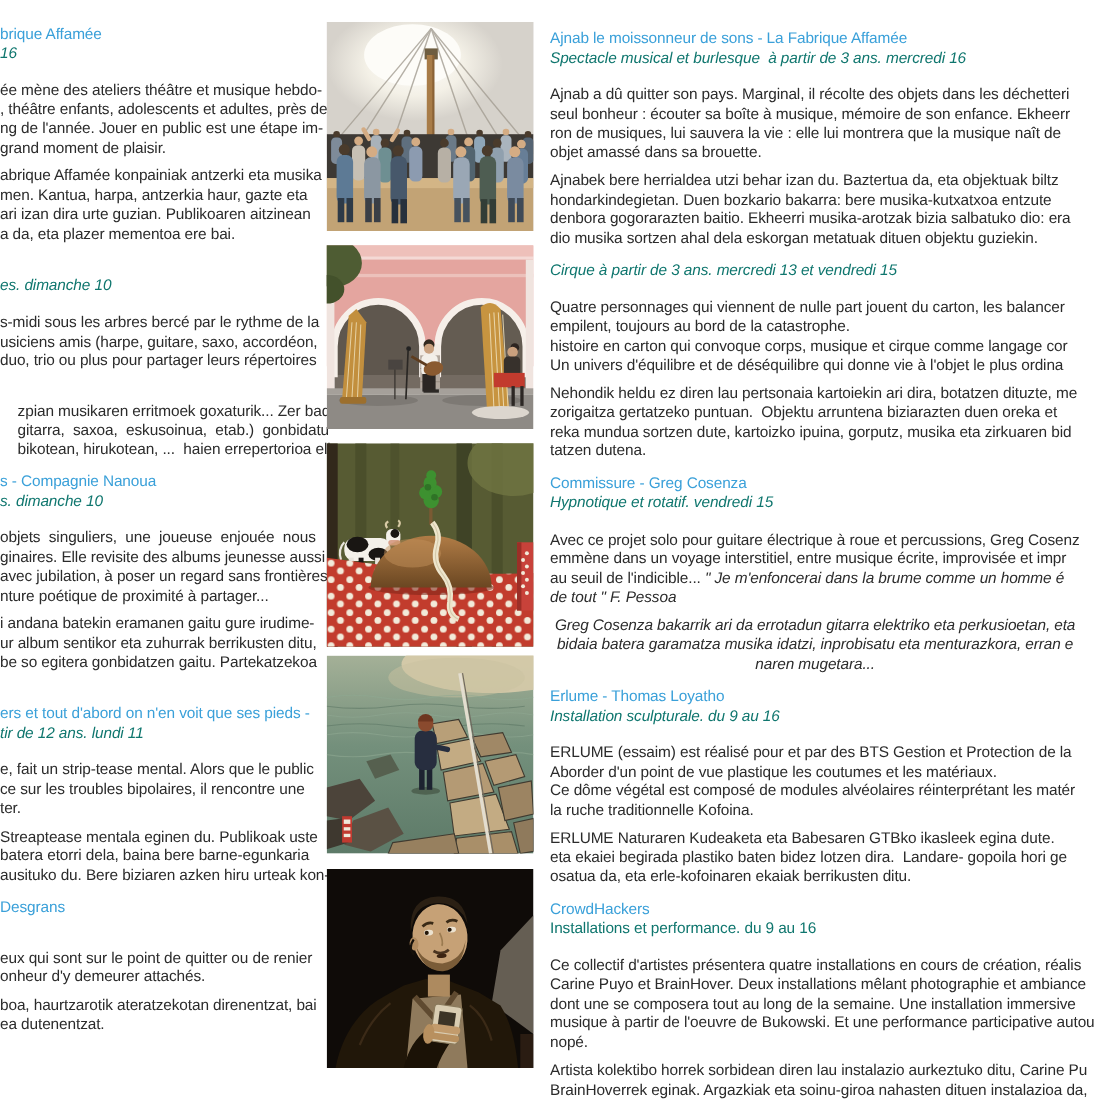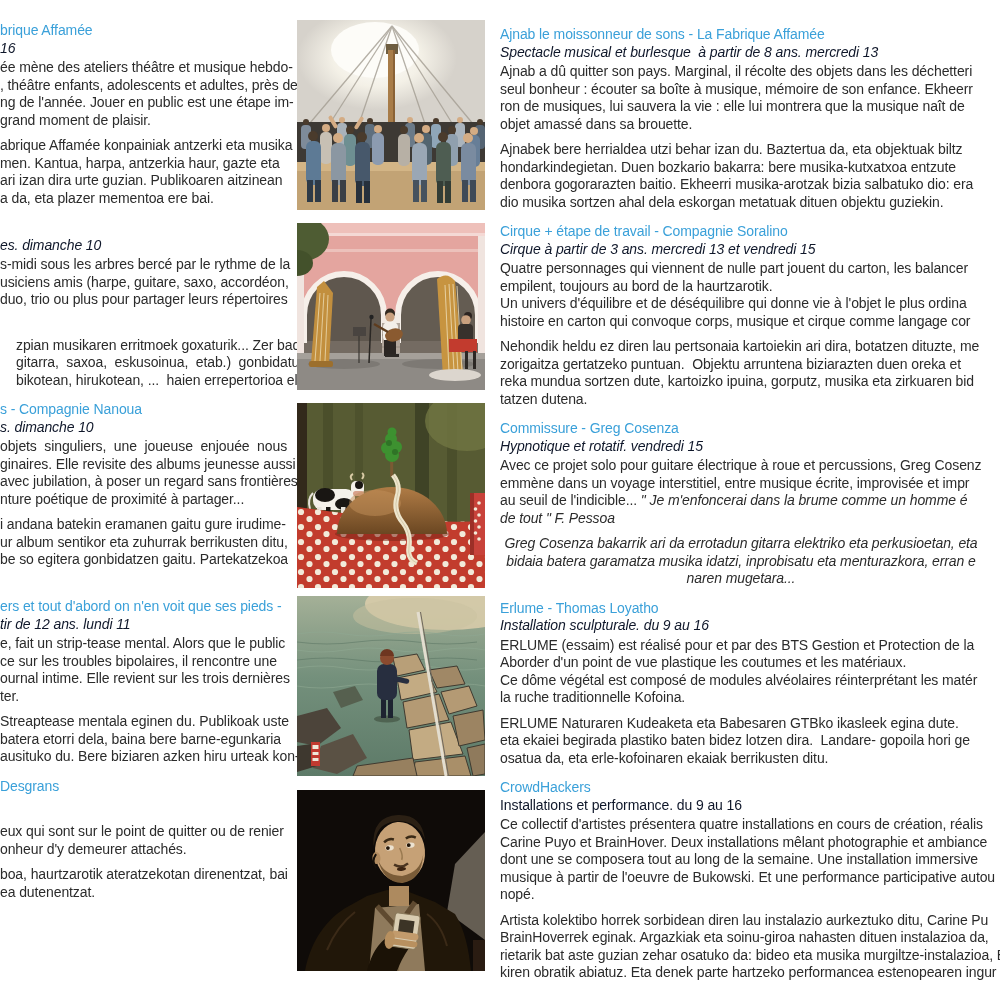--- a/index.html
+++ b/index.html
@@ -4,27 +4,27 @@
 <style>
   html,body{margin:0;padding:0;background:#ffffff;}
   body{width:1000px;height:1000px;overflow:hidden;
        font-family:"Liberation Sans","DejaVu Sans",sans-serif;}
   .page{position:relative;width:1000px;height:864px;background:#fff;text-decoration:underline;}
   .col{position:absolute;font-size:14px;line-height:17.5px;letter-spacing:-0.1px;color:#2b2b2b;}
   .col-left{left:0;top:22px;width:296px;}
   .col-right{left:500px;top:26px;width:482px;}
   .line{white-space:pre;}
   .title{color:#3aa0d9;}
-  .subtitle{color:#0f172a;font-style:italic;}
+  .subtitle{color:#0f766e;font-style:italic;}
   .subtitle.upright{font-style:normal;}
   .em{font-style:italic;}
   .para.italic{font-style:italic;text-align:center;}
   .section{margin-top:12px;}
   .section:first-child{margin-top:0;}
-  .para{margin-top:2px;}
+  .para{margin-top:16px;}
   .para + .para{margin-top:8px;}
   .photos{position:absolute;left:297px;top:20px;width:188px;}
   .photo{margin:0;padding:0;}
   .photo svg{display:block;}
   .photo-1{margin-bottom:13px;}
   .photo-2{margin-bottom:13px;}
   .photo-3{margin-bottom:8px;}
   .photo-4{margin-bottom:14px;}
 </style>
 </head>
@@ -76,21 +76,20 @@
           <div class="line">ur album sentikor eta zuhurrak berrikusten ditu,</div>
           <div class="line">be so egitera gonbidatzen gaitu. Partekatzekoa</div>
         </div>
       </div>
       <div class="section" style="margin-top: 29.5px;">
         <div class="title line">ers et tout d'abord on n'en voit que ses pieds -</div>
         <div class="subtitle line">tir de 12 ans. lundi 11</div>
         <div class="para">
           <div class="line">e, fait un strip-tease mental. Alors que le public</div>
           <div class="line">ce sur les troubles bipolaires, il rencontre une</div>
-          <div class="line">ournal intime. Elle revient sur les trois dernières</div>
           <div class="line">ter.</div>
         </div>
         <div class="para">
           <div class="line">Streaptease mentala eginen du. Publikoak uste</div>
           <div class="line">batera etorri dela, baina bere barne-egunkaria</div>
           <div class="line">ausituko du. Bere biziaren azken hiru urteak kon-</div>
         </div>
       </div>
       <div class="section">
         <div class="title line">Desgrans</div>
@@ -464,42 +463,41 @@
           <ellipse cx="94" cy="152" rx="5" ry="9" fill="#b8905f"></ellipse>
         </g>
       </svg>
     </figure>
 
   </div>
 
   <div class="col col-right" id="col-right">
       <div class="section">
         <div class="title line">Ajnab le moissonneur de sons - La Fabrique Affamée</div>
-        <div class="subtitle line">Spectacle musical et burlesque  à partir de 8 ans. mercredi 13</div>
+        <div class="subtitle line">Spectacle musical et burlesque  à partir de 3 ans. mercredi 16</div>
         <div class="para">
           <div class="line">Ajnab a dû quitter son pays. Marginal, il récolte des objets dans les déchetteri</div>
           <div class="line">seul bonheur : écouter sa boîte à musique, mémoire de son enfance. Ekheerr</div>
           <div class="line">ron de musiques, lui sauvera la vie : elle lui montrera que la musique naît de</div>
           <div class="line">objet amassé dans sa brouette.</div>
         </div>
         <div class="para">
           <div class="line">Ajnabek bere herrialdea utzi behar izan du. Baztertua da, eta objektuak biltz</div>
           <div class="line">hondarkindegietan. Duen bozkario bakarra: bere musika-kutxatxoa entzute</div>
           <div class="line">denbora gogorarazten baitio. Ekheerri musika-arotzak bizia salbatuko dio: era</div>
           <div class="line">dio musika sortzen ahal dela eskorgan metatuak dituen objektu guziekin.</div>
         </div>
       </div>
       <div class="section">
-        <div class="title line">Cirque + étape de travail - Compagnie Soralino</div>
         <div class="subtitle line">Cirque à partir de 3 ans. mercredi 13 et vendredi 15</div>
         <div class="para">
           <div class="line">Quatre personnages qui viennent de nulle part jouent du carton, les balancer</div>
-          <div class="line">empilent, toujours au bord de la haurtzarotik.</div>
+          <div class="line">empilent, toujours au bord de la catastrophe.</div>
+          <div class="line">histoire en carton qui convoque corps, musique et cirque comme langage cor</div>
           <div class="line">Un univers d'équilibre et de déséquilibre qui donne vie à l'objet le plus ordina</div>
-          <div class="line">histoire en carton qui convoque corps, musique et cirque comme langage cor</div>
         </div>
         <div class="para">
           <div class="line">Nehondik heldu ez diren lau pertsonaia kartoiekin ari dira, botatzen dituzte, me</div>
           <div class="line">zorigaitza gertatzeko puntuan.  Objektu arruntena biziarazten duen oreka et</div>
           <div class="line">reka mundua sortzen dute, kartoizko ipuina, gorputz, musika eta zirkuaren bid</div>
           <div class="line">tatzen dutena.</div>
         </div>
       </div>
       <div class="section">
         <div class="title line">Commissure - Greg Cosenza</div>

